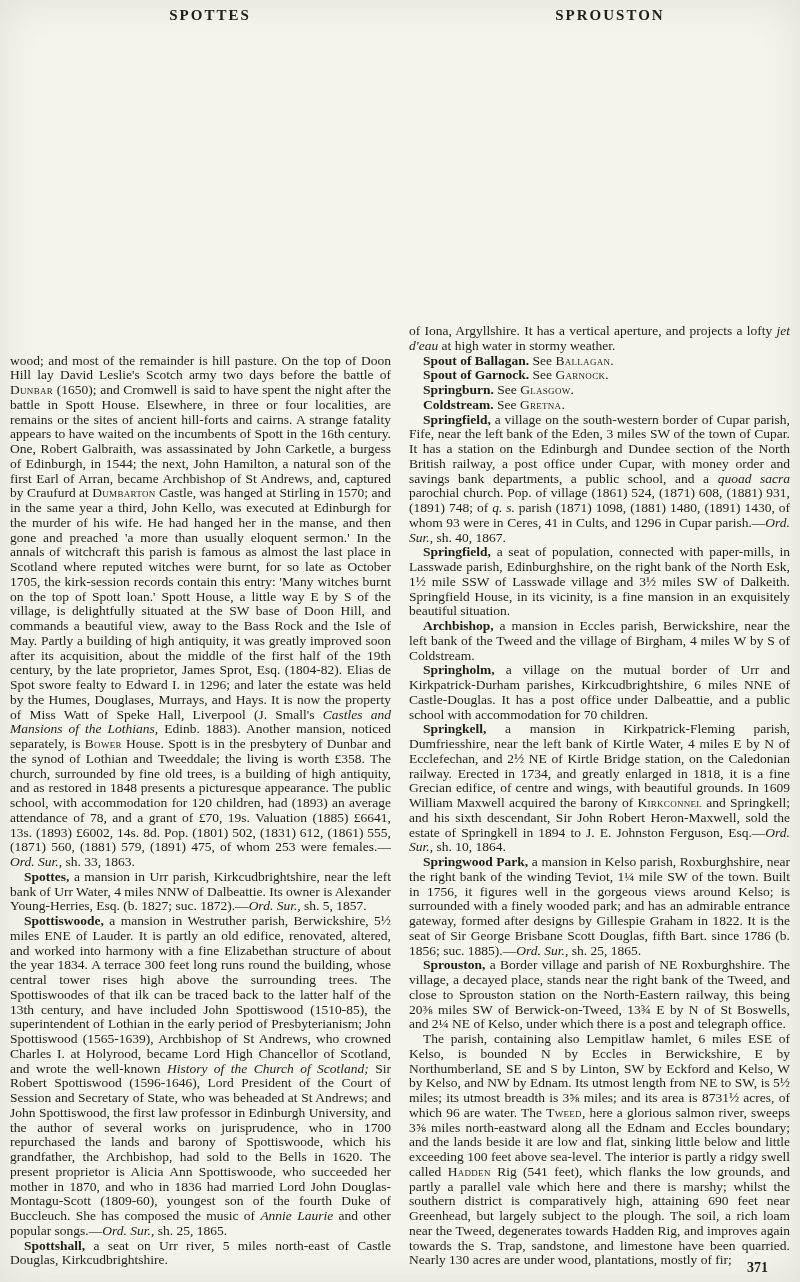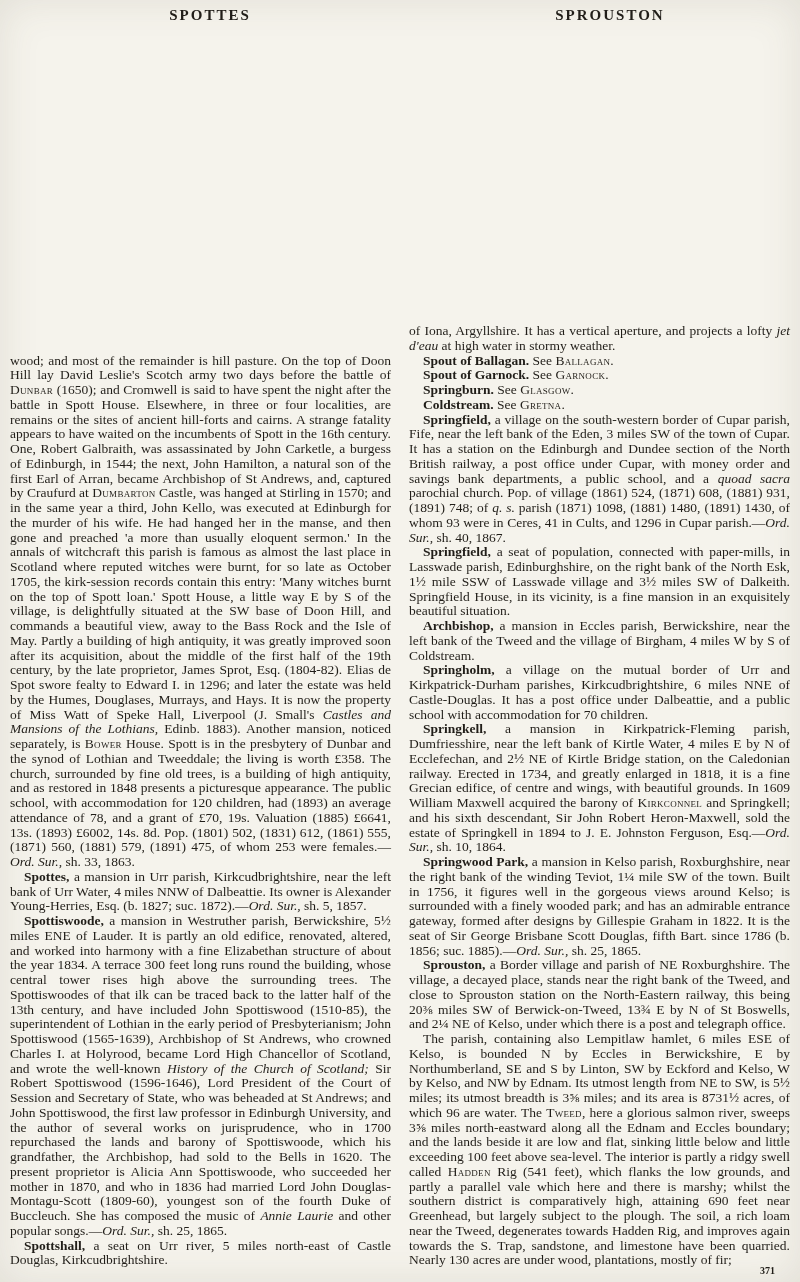--- a/index.html
+++ b/index.html
@@ -51,24 +51,24 @@
     background: var(--rule);
     margin: 0 9px 6px 8px;
   }
   p.para { margin: 0; }
   p.para.indent { text-indent: 14px; }
   .seg-b { font-weight: bold; }
   .seg-i { font-style: italic; }
   .seg-sc { font-variant: small-caps; letter-spacing: 0.3px; }
   .page-number {
     position: absolute;
-    right: 25px;
+    right: 32px;
     bottom: 6px;
     font-weight: bold;
-    font-size: 10px;
+    font-size: 14px;
   }
 </style>
 </head>
 <body>
 
 <div class="page">
   <div class="running-header">
     <div class="htitle">SPOTTES</div>
     <div class="htitle">SPROUSTON</div>
   </div>

